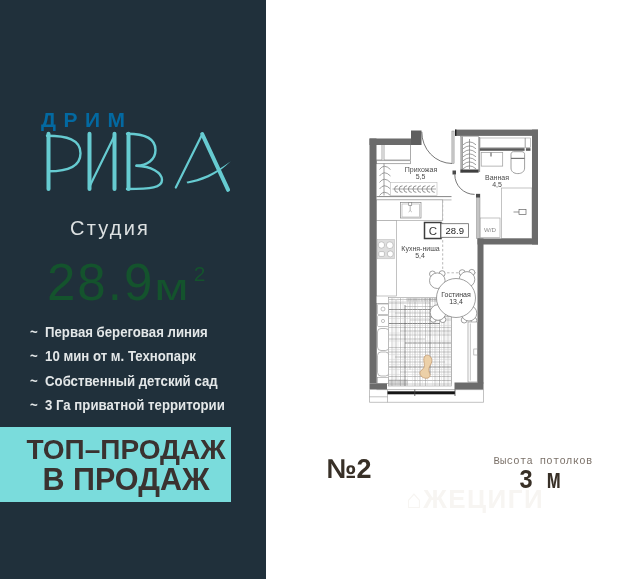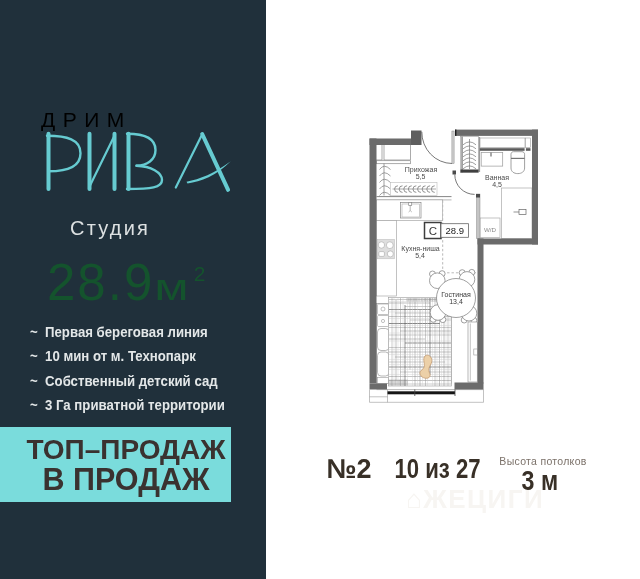--- a/index.html
+++ b/index.html
@@ -7,21 +7,21 @@
        font-family:"Liberation Sans", sans-serif;}
   .abs{position:absolute;}
 </style>
 </head>
 <body>
 
 <div class="abs" style="left:0;top:0;width:266px;height:579px;background:#20303b;"></div>
 
 <div class="abs" style="left:406px;top:484px;width:240px;height:30px;color:#f7f5f2;font-size:26px;font-weight:bold;letter-spacing:1.5px;">⌂ЖЕЦИГИ</div>
 
-<div class="abs" style="left:41px;top:107.5px;color:#000000;font-size:21px;letter-spacing:7.5px;font-weight:400;">ДРИМ</div>
+<div class="abs" style="left:41px;top:107.5px;color:#0369a1;font-size:21px;letter-spacing:7.5px;font-weight:700;">ДРИМ</div>
 
 <svg class="abs" style="left:40px;top:128px;" width="200" height="72" viewBox="40 128 200 72">
   <g fill="none" stroke="#66cbd1" stroke-linecap="round">
 
     <g>
       <path d="M 48.5,133.8 L 48.5,189" stroke-width="4"></path>
       <path d="M 47,135.8 C 67,135.8 80.5,139.5 80.5,153.2 C 80.5,167 67,171.3 48.5,171.3" stroke-width="2.4"></path>
     </g>
 
     <g>
@@ -62,24 +62,23 @@
 
 <div class="abs" style="left:21px;top:433.5px;width:210px;text-align:center;color:#3a3230;font-size:28px;font-weight:bold;">ТОП–ПРОДАЖ</div>
 
 <div class="abs" style="left:21px;top:461.5px;width:210px;text-align:center;color:#3a3230;font-size:30.5px;font-weight:bold;">В ПРОДАЖ</div>
 
 <div class="abs" style="left:279px;top:455px;width:140px;text-align:center;">
   <div style="font-size:27px;color:#383027;font-weight:bold;margin-top:-1px;">№2</div>
 </div>
 
 <div class="abs" style="left:368px;top:455px;width:140px;text-align:center;">
-  <div style="font-size:27px;color:#383027;font-weight:bold;margin-top:-1px;"><span style="display:inline-block;transform:scaleX(.82);">10 из 27</span></div>
 </div>
 
-<div class="abs" style="left:473px;top:455px;width:140px;text-align:center;">
+<div class="abs" style="left:473px;top:455px;width:140px;text-align:center;font-family:Liberation Mono, monospace;">
   <div style="font-size:10.5px;color:#7b7169;letter-spacing:.3px;">Высота потолков</div>
   <div style="font-size:27px;color:#383027;font-weight:bold;margin-top:-1px;"><span style="display:inline-block;transform:scaleX(.86) translateX(-4px);">3 м</span></div>
 </div>
 
 <svg class="abs" style="left:0;top:0;" width="640" height="579" viewBox="0 0 640 579">
 
   <g>
       <rect x="376.5" y="145" width="101" height="238.5" fill="#ffffff"></rect>
     </g>
 

